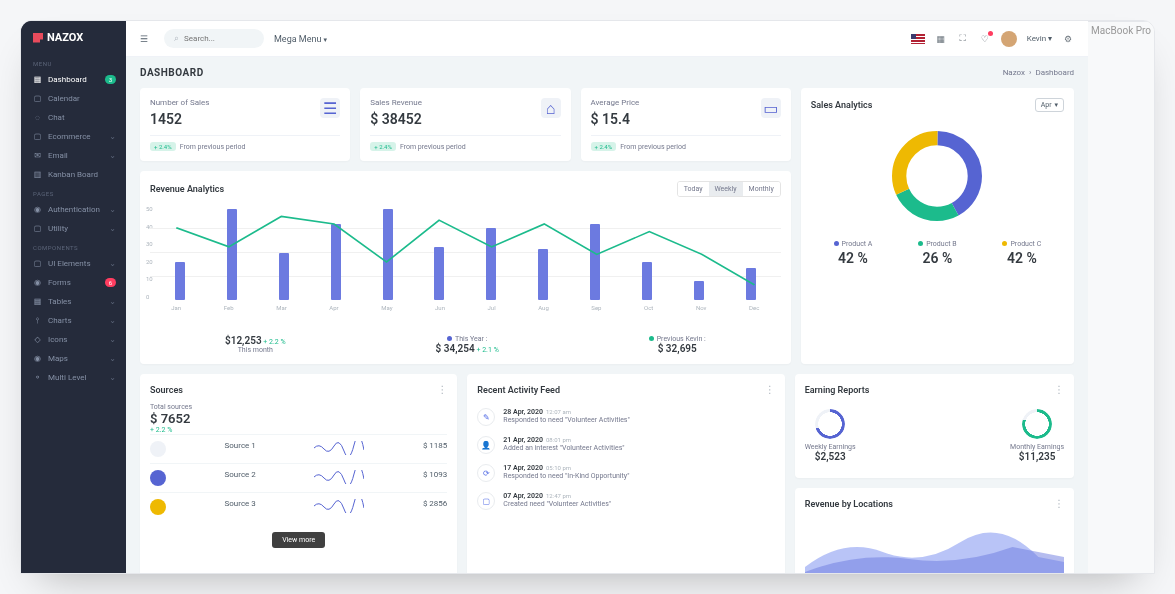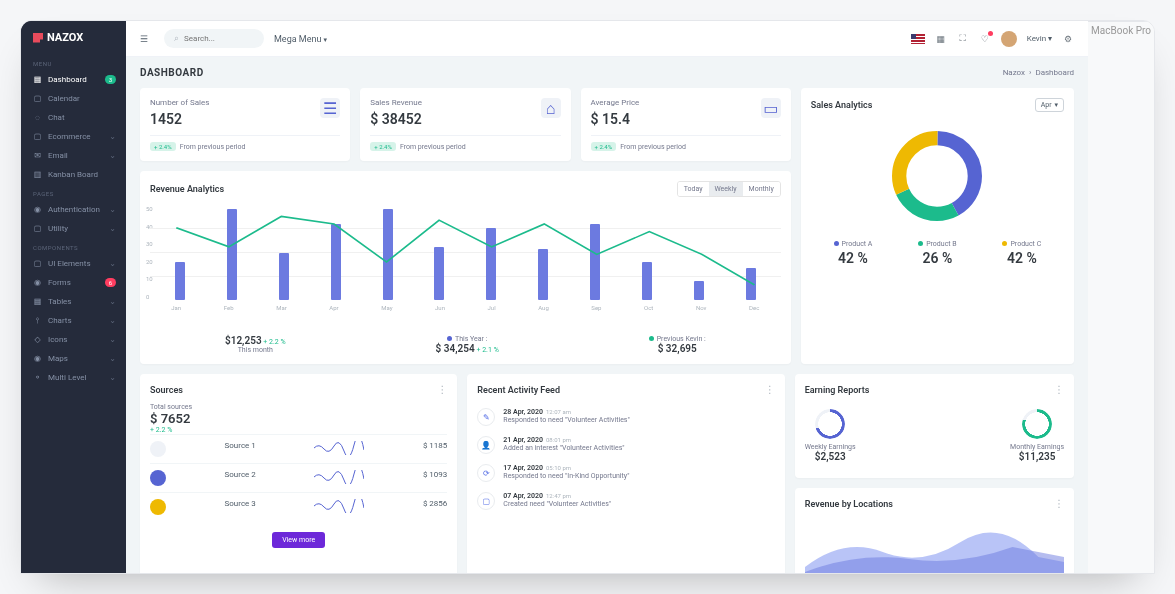--- a/index.html
+++ b/index.html
@@ -60,21 +60,21 @@
 .row3b{display:grid;grid-template-columns:1fr 1fr 1fr;gap:10px;margin-top:10px}
 .earn{display:flex;justify-content:space-between;text-align:center;padding:6px 0}
 .earn-item .lbl{font-size:7px;color:#74788d;margin-top:4px}
 .earn-item .val{font-size:10px;font-weight:600;color:#343a40;margin-top:0}
 .ring{width:30px;height:30px;border-radius:50%;margin:0 auto}
 .sources-head{text-align:left;font-size:7px;color:#74788d}
 .sources-head .v{font-size:13px;font-weight:600;color:#343a40}
 .src-row{display:flex;justify-content:space-between;padding:6px 0;font-size:8px;color:#505d69;border-top:1px solid #f1f5f7}
 .src-row .ic{width:16px;height:16px;border-radius:50%;background:#eff2f7}
 .spark{width:50px;height:14px}
-.btn{background:#6d28d9;color:#fff;border:none;border-radius:3px;padding:4px 10px;font-size:7px;cursor:pointer}
+.btn{background:#404040;color:#fff;border:none;border-radius:3px;padding:4px 10px;font-size:7px;cursor:pointer}
 .feed-item{display:flex;gap:8px;padding:5px 0;font-size:7px;color:#74788d}
 .feed-ic{width:18px;height:18px;border-radius:50%;border:1px solid #e9ecef;display:flex;align-items:center;justify-content:center;flex-shrink:0;color:#556ee6;font-size:8px}
 .feed-item .dt{font-weight:600;color:#343a40}
 .feed-item .tm{font-size:6px;color:#adb5bd;margin-left:3px}
 .loc-chart{height:60px;position:relative;overflow:hidden}
 .dots-ico{color:#adb5bd;cursor:pointer;font-size:10px}
 .macbook{text-align:center;font-size:10px;color:#999;padding:3px;background:#f8f9fa;border-top:1px solid #e5e7eb}
 svg{display:block}
 </style>
 </head>

